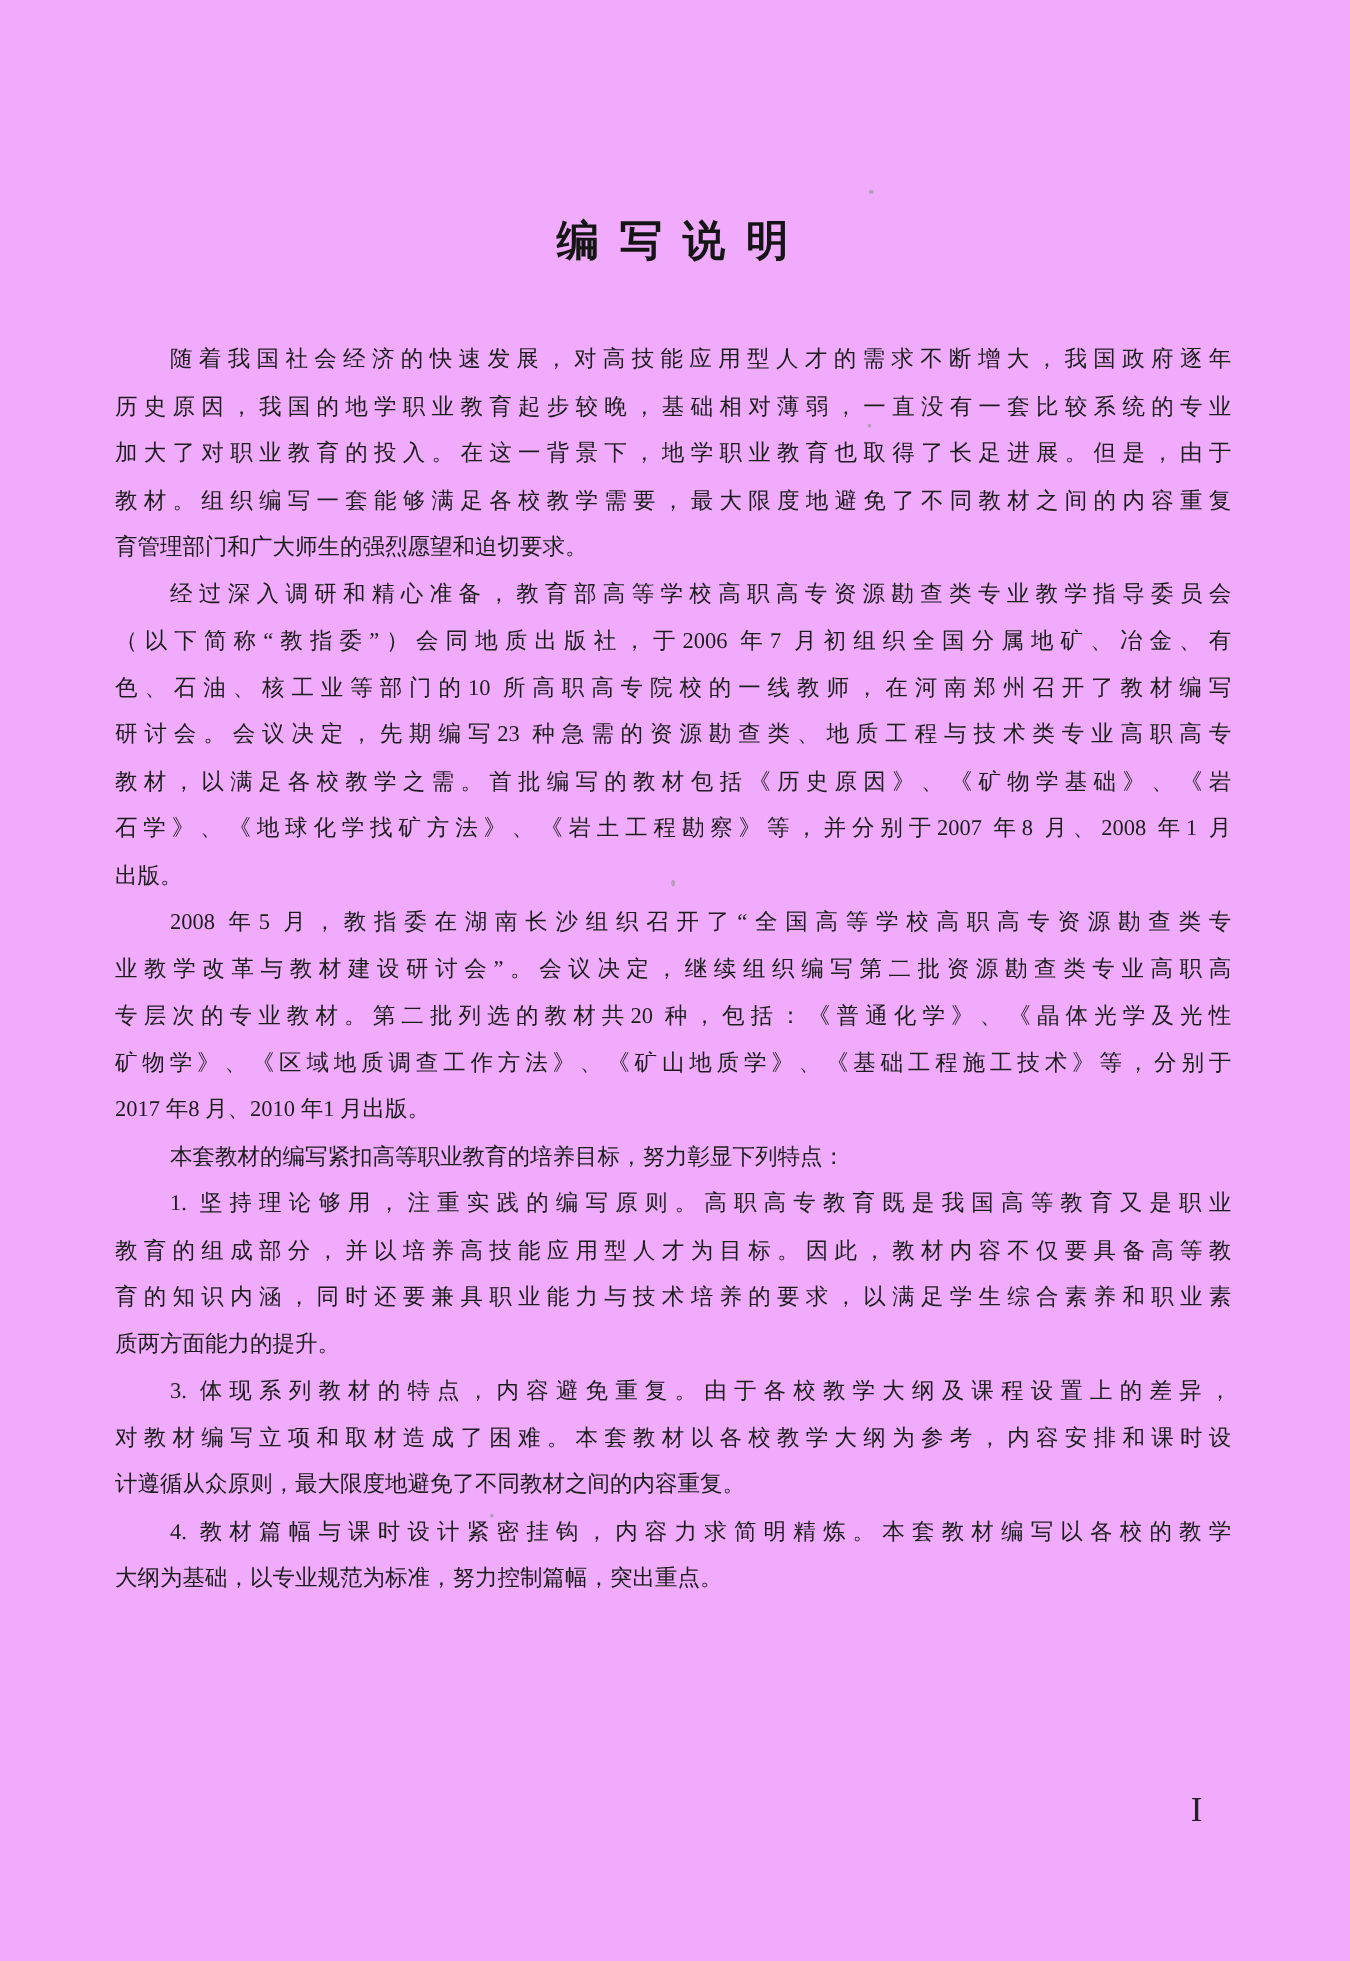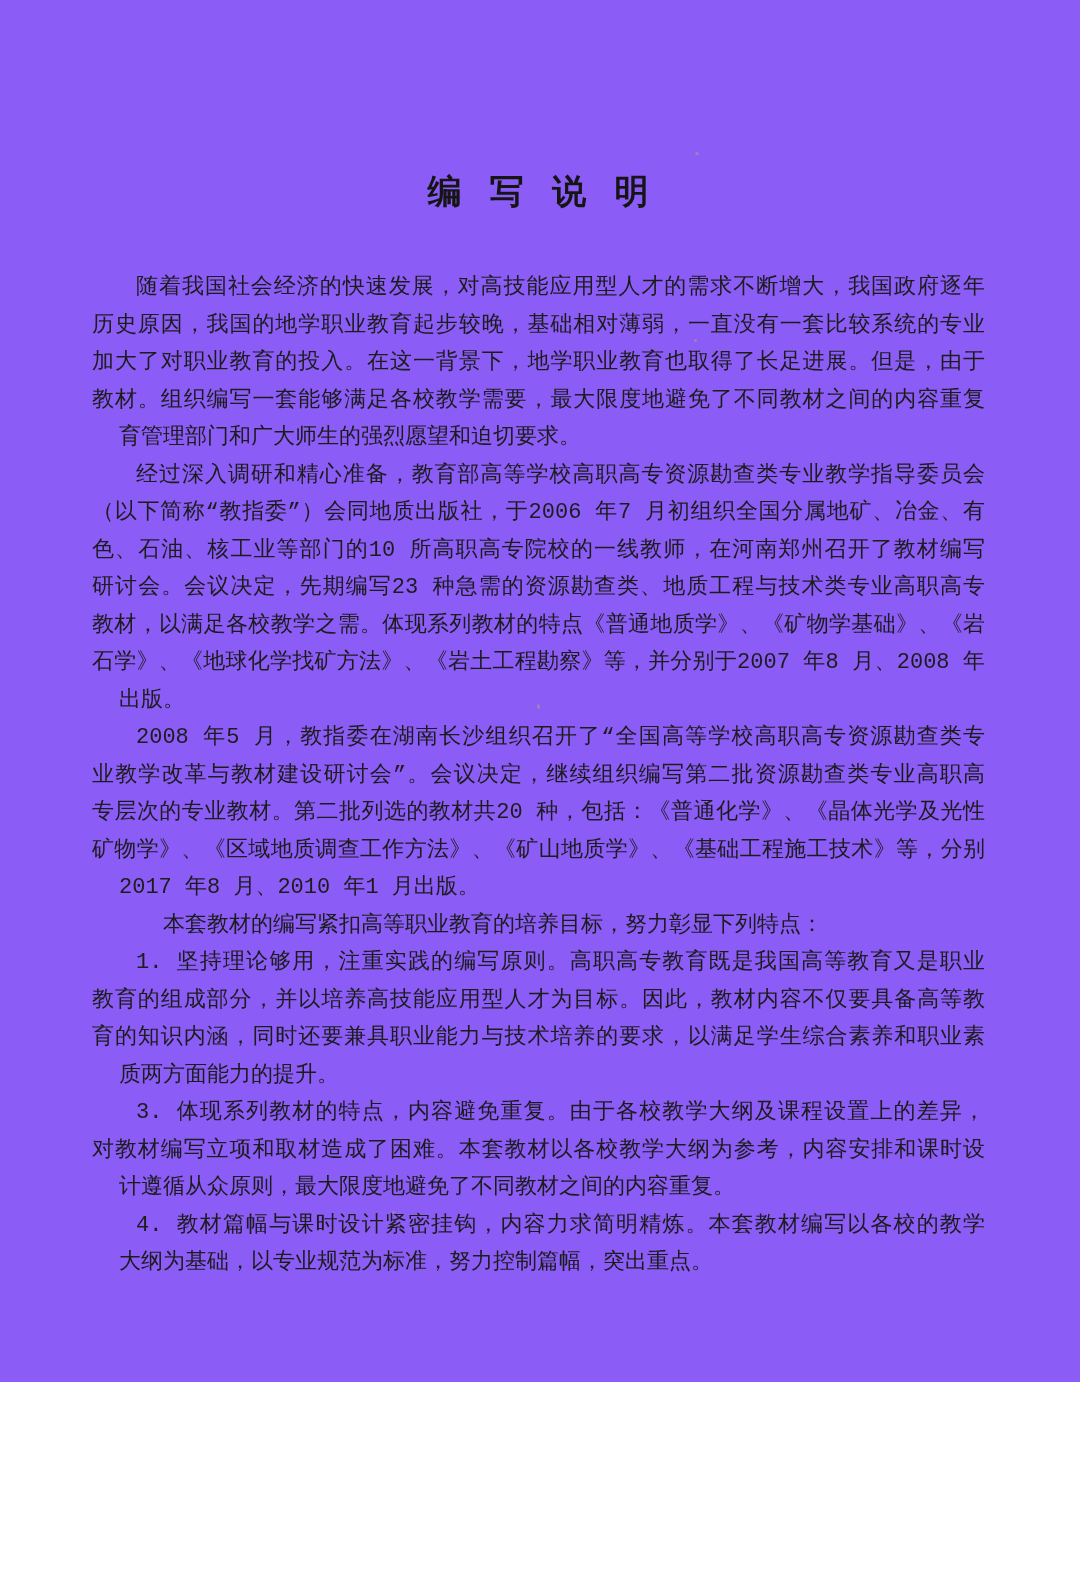--- a/index.html
+++ b/index.html
@@ -1,22 +1,22 @@
 <!DOCTYPE html>
 <html lang="zh"><head>
 <meta charset="utf-8">
 <style>
   html, body { margin: 0; padding: 0; background: #ffffff; }
   .page {
     position: relative;
     width: 1080px;
-    height: 1382px;
-    background: #8b5cf6;
+    height: 1569px;
+    background: #f0abfc;
     overflow: hidden;
-    font-family: Liberation Mono, monospace;
+    font-family: Liberation Serif, serif;
     color: #1c1c1c;
   }
   .doc-title {
     position: absolute;
     top: 174px;
     left: 0;
     width: 100%;
     margin: 0;
     text-align: center;
     font-size: 34px;
@@ -28,28 +28,28 @@
   .body-text {
     position: absolute;
     left: 92px;
     top: 269px;
     width: 893px;
   }
   .paragraph { margin: 0; padding: 0; }
   .line {
     height: 37.5px;
     line-height: 37.5px;
-    font-size: 22px;
+    font-size: 18px;
     text-align: justify;
     text-align-last: justify;
     overflow: hidden;
     white-space: normal;
   }
   .line.first { text-indent: 44px; }
-  .line.last  { text-align-last: left; margin-left: 27px; }
+  .line.last  { text-align-last: left; }
   .folio {
     position: absolute;
     top: 1434px;
     right: 118px;
     font-size: 28px;
     line-height: 30px;
     color: #222;
   }
   .speck {
     position: absolute;
@@ -71,21 +71,21 @@
         <div class="line">历史原因，我国的地学职业教育起步较晚，基础相对薄弱，一直没有一套比较系统的专业</div>
         <div class="line">加大了对职业教育的投入。在这一背景下，地学职业教育也取得了长足进展。但是，由于</div>
         <div class="line">教材。组织编写一套能够满足各校教学需要，最大限度地避免了不同教材之间的内容重复</div>
         <div class="line last">育管理部门和广大师生的强烈愿望和迫切要求。</div>
       </div>
       <div class="paragraph">
         <div class="line first">经过深入调研和精心准备，教育部高等学校高职高专资源勘查类专业教学指导委员会</div>
         <div class="line">（以下简称“教指委”）会同地质出版社，于2006 年7 月初组织全国分属地矿、冶金、有</div>
         <div class="line">色、石油、核工业等部门的10 所高职高专院校的一线教师，在河南郑州召开了教材编写</div>
         <div class="line">研讨会。会议决定，先期编写23 种急需的资源勘查类、地质工程与技术类专业高职高专</div>
-        <div class="line">教材，以满足各校教学之需。体现系列教材的特点《普通地质学》、《矿物学基础》、《岩</div>
+        <div class="line">教材，以满足各校教学之需。首批编写的教材包括《历史原因》、《矿物学基础》、《岩</div>
         <div class="line">石学》、《地球化学找矿方法》、《岩土工程勘察》等，并分别于2007 年8 月、2008 年1 月</div>
         <div class="line last">出版。</div>
       </div>
       <div class="paragraph">
         <div class="line first">2008 年5 月，教指委在湖南长沙组织召开了“全国高等学校高职高专资源勘查类专</div>
         <div class="line">业教学改革与教材建设研讨会”。会议决定，继续组织编写第二批资源勘查类专业高职高</div>
         <div class="line">专层次的专业教材。第二批列选的教材共20 种，包括：《普通化学》、《晶体光学及光性</div>
         <div class="line">矿物学》、《区域地质调查工作方法》、《矿山地质学》、《基础工程施工技术》等，分别于</div>
         <div class="line last">2017 年8 月、2010 年1 月出版。</div>
       </div>

